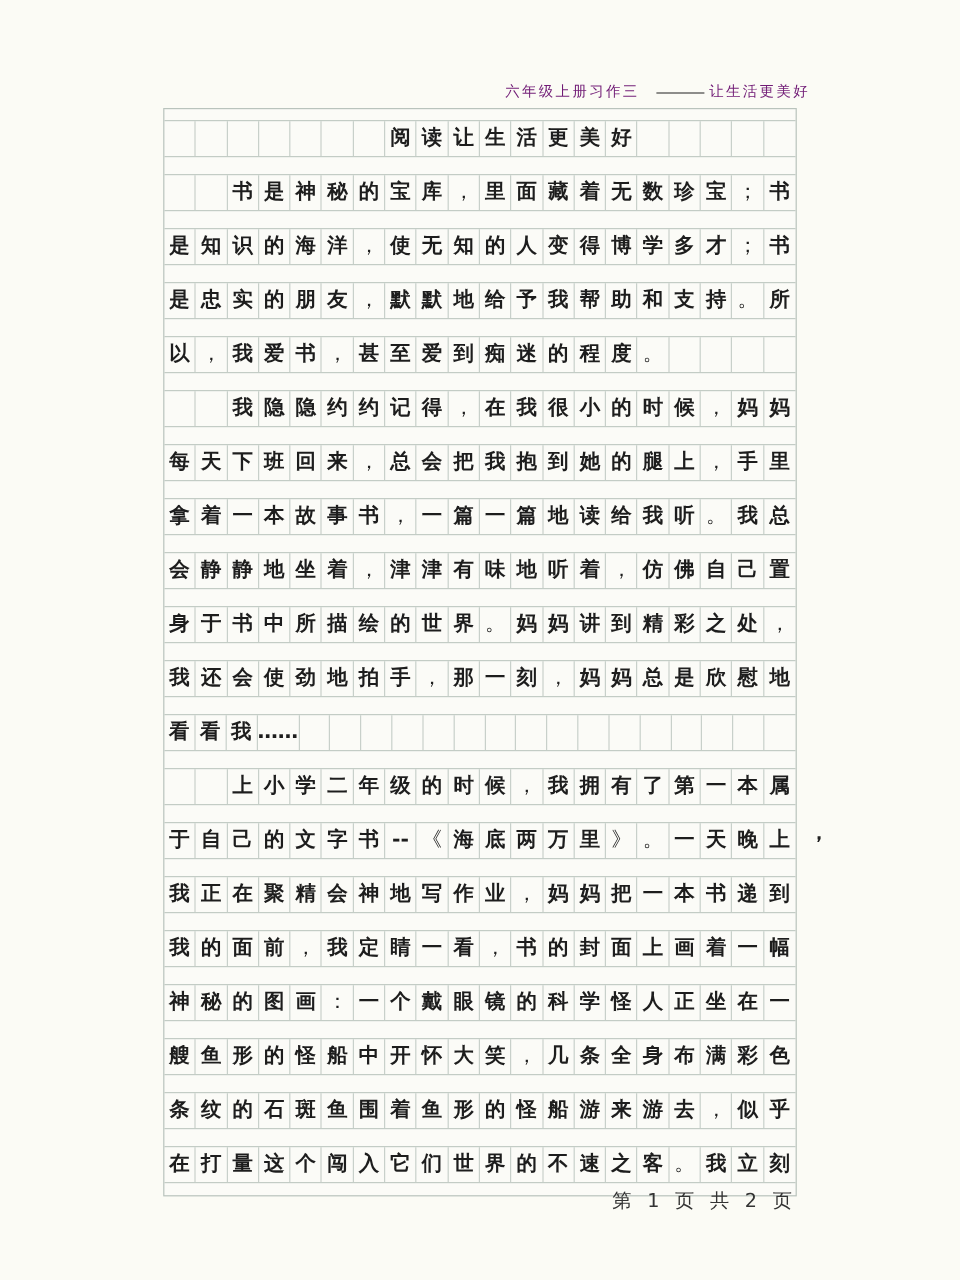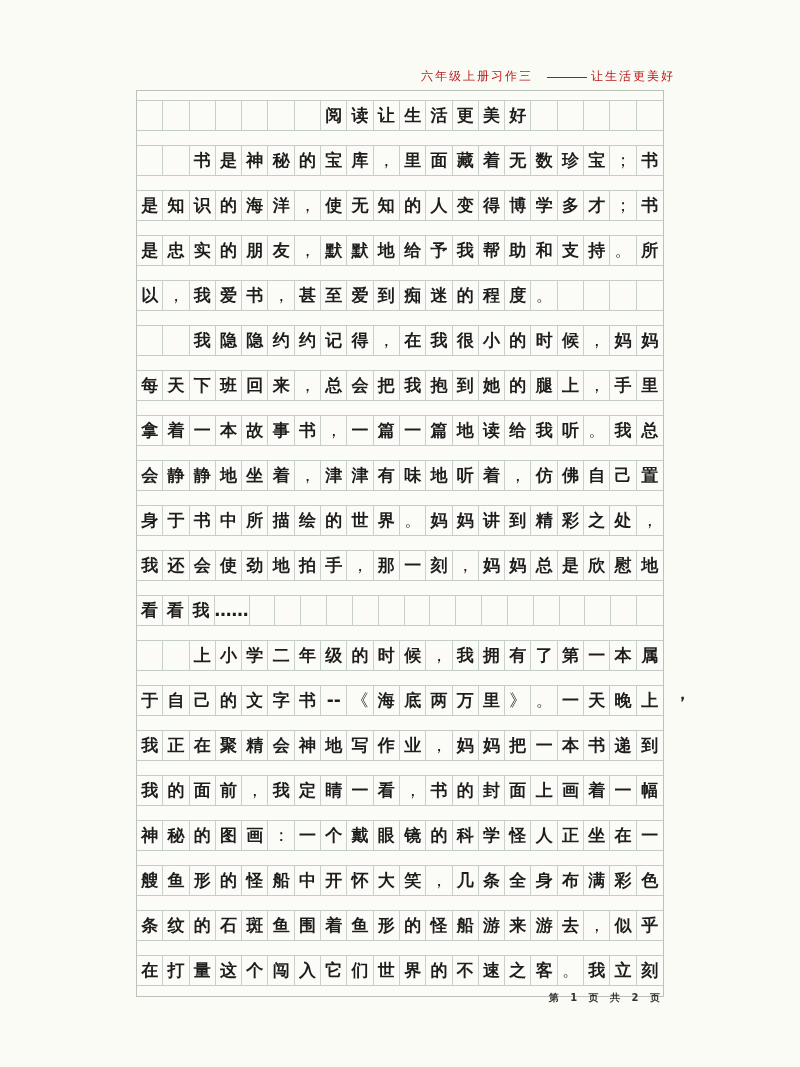--- a/index.html
+++ b/index.html
@@ -5,21 +5,21 @@
   html, body { margin: 0; padding: 0; }
   body {
     width: 800px; height: 1067px;
     background: #fbfbf5;
     position: relative; overflow: hidden;
     font-family: "DejaVu Sans", "Liberation Sans", sans-serif;
     color: #222;
   }
   .header {
     position: absolute; top: 68px; right: 125px;
-    font-size: 12px; letter-spacing: 2px; color: #b91c1c;
+    font-size: 12px; letter-spacing: 2px; color: #701a75;
     white-space: nowrap;
   }
   .header .blank {
     display: inline-block; width: 40px; border-bottom: 1px solid #444;
     margin: 0 4px 0 14px; vertical-align: 2px;
   }
   .sheet {
     position: absolute; left: 136px; top: 90px;
     width: 526px;
     border: 1px solid #b9c3bc;
@@ -42,21 +42,21 @@
   }
   .cell:last-child { border-right: none; }
   .cell.punct { font-weight: normal; }
   .title-row .cell { font-size: 17px; }
   .overflow {
     position: absolute; left: 674px; top: 682px;
     font-size: 17px; font-weight: bold;
   }
   .footer {
     position: absolute; top: 991px; right: 136px;
-    font-size: 10px; letter-spacing: 4px; color: #333; font-weight: bold;
+    font-size: 16px; letter-spacing: 4px; color: #333;
   }
 </style>
 </head>
 <body>
 
 <div class="header">
   <span>六年级上册习作三</span><span class="blank"></span><span>让生活更美好</span>
 </div>
 
 <div class="sheet">

